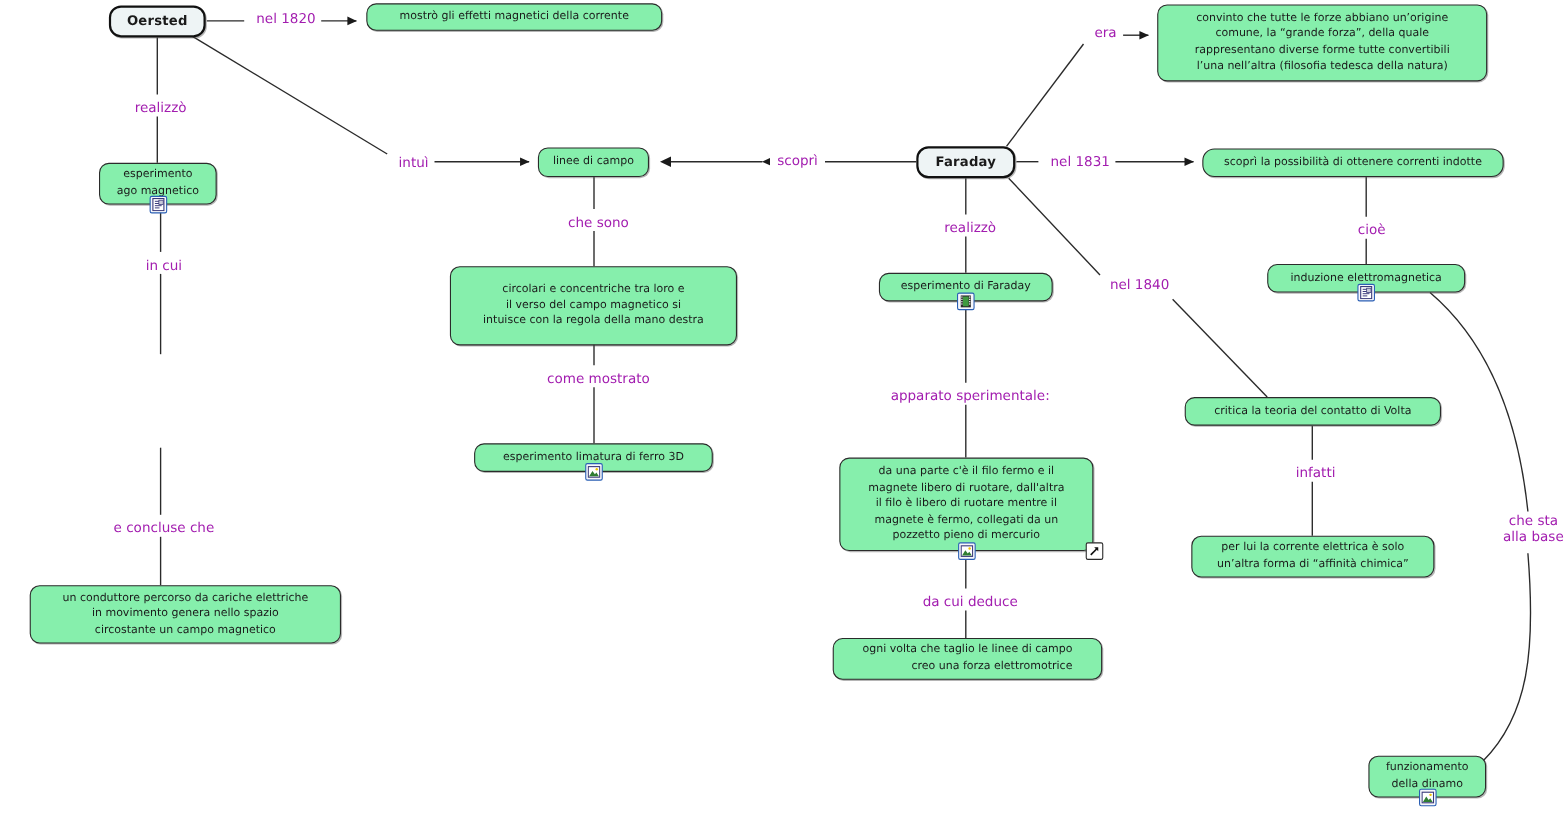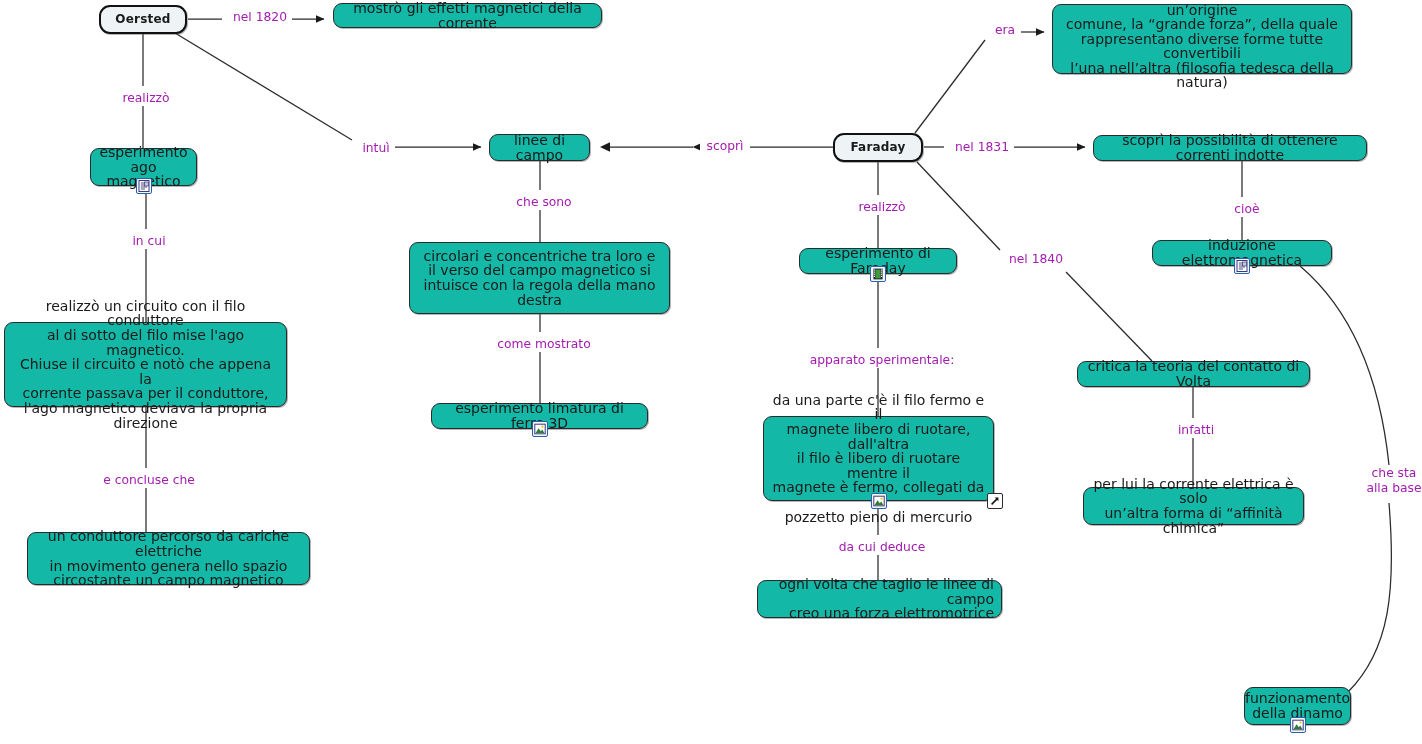--- a/index.html
+++ b/index.html
@@ -16,25 +16,25 @@
   }
   #edges{
     position:absolute;
     left:0;top:0;
     width:1422px;height:744px;
     pointer-events:none;
   }
   .node{
     position:absolute;
     box-sizing:border-box;
-    background:#14b8a6;
+    background:#86efac;
     border:1px solid #2b2b2b;
     border-radius:9px;
     color:#1a1a1a;
-    font-size:14px;
+    font-size:10px;
     line-height:14.6px;
     text-align:center;
     display:flex;
     align-items:center;
     justify-content:center;
     padding:3px 7px;
     white-space:pre-line;
     box-shadow:1px 1px 0 rgba(90,90,90,0.45);
     z-index:5;
   }
@@ -160,27 +160,20 @@
         <rect x="1" y="0.5" width="10" height="11" fill="#ffffff" stroke="#3a3a7a" stroke-width="1"></rect>
         <line x1="2.8" y1="3" x2="9" y2="3" stroke="#3a3a7a" stroke-width="0.9"></line>
         <line x1="2.8" y1="5" x2="9" y2="5" stroke="#3a3a7a" stroke-width="0.9"></line>
         <line x1="2.8" y1="7" x2="9" y2="7" stroke="#3a3a7a" stroke-width="0.9"></line>
         <line x1="2.8" y1="9" x2="7" y2="9" stroke="#3a3a7a" stroke-width="0.9"></line>
         <rect x="6.4" y="2" width="4" height="4" fill="#c8c8d8" stroke="#3a3a7a" stroke-width="0.7"></rect>
       </svg>
     </span>
   </div>
 
-  <div class="node" style="left:4px;top:322px;width:283px;height:85px;">
-    <span class="ntext">realizzò un circuito con il filo conduttore
-al di sotto del filo mise l'ago magnetico.
-Chiuse il circuito e notò che appena la
-corrente passava per il conduttore,
-l'ago magnetico deviava la propria direzione</span>
-  </div>
 
   <div class="node" style="left:4px;top:532px;width:283px;height:53px;margin-left:23px;">
     <span class="ntext">un conduttore percorso da cariche elettriche
 in movimento  genera nello spazio
 circostante un campo magnetico</span>
   </div>
 
   <div class="node" style="left:489px;top:134px;width:101px;height:27px;">
     <span class="ntext">linee di campo</span>
   </div>
@@ -206,21 +199,21 @@
     <span class="ntext">Faraday</span>
   </div>
 
   <div class="node" style="left:1052px;top:4px;width:300px;height:70px;">
     <span class="ntext">convinto che tutte le forze abbiano un’origine
 comune, la “grande forza”, della quale
 rappresentano diverse forme tutte convertibili
 l’una nell’altra (filosofia tedesca della natura)</span>
   </div>
 
-  <div class="node" style="left:1093px;top:135px;width:274px;height:26px;">
+  <div class="node" style="left:1093px;top:135px;width:274px;height:26px;border-radius:11px;">
     <span class="ntext">scoprì la possibilità di ottenere correnti indotte</span>
   </div>
 
   <div class="node" style="left:1152px;top:240px;width:180px;height:26px;">
     <span class="ntext">induzione elettromagnetica</span>
     <span class="badge">
       <svg width="12" height="12" viewBox="0 0 12 12">
         <rect x="1" y="0.5" width="10" height="11" fill="#ffffff" stroke="#3a3a7a" stroke-width="1"></rect>
         <line x1="2.8" y1="3" x2="9" y2="3" stroke="#3a3a7a" stroke-width="0.9"></line>
         <line x1="2.8" y1="5" x2="9" y2="5" stroke="#3a3a7a" stroke-width="0.9"></line>

